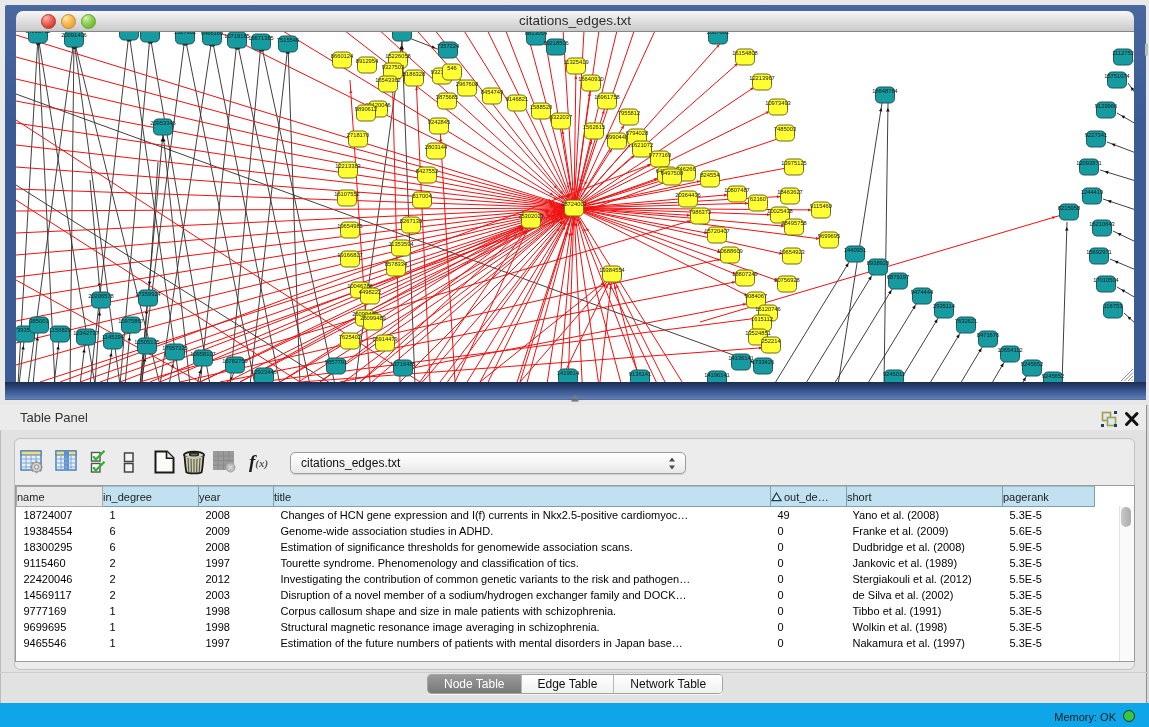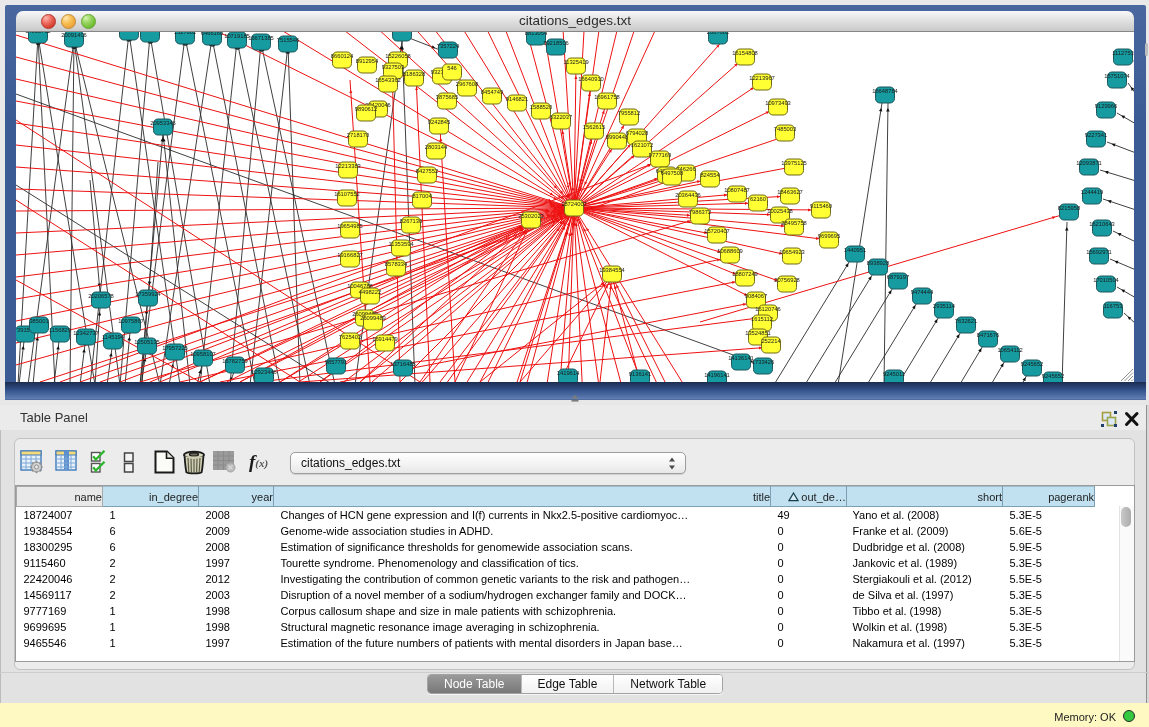--- a/index.html
+++ b/index.html
@@ -31,36 +31,36 @@
   #tph .t{position:absolute;left:20px;top:0;font-size:13px;line-height:25px;color:#333;}
   #toolbox{left:14px;top:438px;width:1121px;height:232px;background:#ececec;border:1px solid #c2c2c2;border-radius:6px;box-sizing:border-box;}
   #combo{left:290px;top:452px;width:396px;height:22px;border:1px solid #9d9d9d;border-radius:5px;
      background:linear-gradient(#ffffff,#f2f2f2 60%,#e8e8e8);box-sizing:border-box;
      font-size:12px;line-height:20px;color:#111;padding-left:10px;
      box-shadow:0 1px 1px rgba(0,0,0,0.12);}
   
   #tablewrap{left:15px;top:485px;width:1120px;height:177px;background:#ffffff;border:1px solid #9b9b9b;box-sizing:border-box;overflow:hidden;}
   table.grid{border-collapse:collapse;table-layout:fixed;width:1078px;font-size:11px;}
   table.grid th{height:19px;background:#c1e1f1;border:1px solid #7e9fb2;border-top:1px solid #9dbecd;
-     font-weight:normal;font-size:11px;color:#1d1d1d;padding:0;text-align:right;}
+     font-weight:normal;font-size:11px;color:#1d1d1d;padding:0;text-align:left;}
   table.grid th.first{background:#e9e9e9;border:1px solid #a9a9a9;}
   table.grid td{height:16px;padding:0 0 0 7px;color:#000;white-space:nowrap;overflow:hidden;}
   #vscroll{left:1119px;top:506px;width:14px;height:155px;background:#fafafa;border-left:1px solid #e3e3e3;}
   #vthumb{left:1121px;top:507px;width:10px;height:20px;background:linear-gradient(90deg,#c9c9c9,#ababab);border-radius:5px;}
 
   
   #segline{left:0;top:672px;width:1149px;height:1px;background:#cdcdcd;}
   #segwrap{left:427px;top:674px;height:20px;border:1px solid #a3a3a3;border-radius:4px;overflow:hidden;
      display:flex;box-sizing:border-box;background:#fff;box-shadow:0 1px 0 rgba(255,255,255,.7);justify-content:center;}
   .seg{font-size:12px;line-height:18px;padding:0 16px;color:#111;background:linear-gradient(#ffffff,#f1f1f1);}
   .seg.sel{background:linear-gradient(#9a9a9a,#787878);color:#fff;}
   .seg+.seg{border-left:1px solid #b9b9b9;}
 
   
-  #statusbar{left:0;top:703px;width:1149px;height:24px;background:#fef9c3;}
+  #statusbar{left:0;top:703px;width:1149px;height:24px;background:#0ea5e9;}
   #mem{position:absolute;right:33px;top:8px;font-size:11px;color:#222;}
   #memdot{position:absolute;right:14px;top:7px;width:12px;height:12px;border-radius:50%;
      background:#35c93f;border:1.5px solid #2a2a2a;box-sizing:border-box;}
 </style>
 </head>
 <body>
   <div class="abs" id="netframe"></div>
   <div class="abs" id="netbottom"></div>
   <div class="abs" id="canvas">
     <svg width="1118" height="351" viewBox="0 0 1118 351" style="position:absolute;left:0;top:0">
@@ -1165,30 +1165,30 @@
           <td>0</td>
           <td style="padding-left:6px">Stergiakouli et al. (2012)</td>
           <td>5.5E-5</td>
         </tr>
 <tr>
           <td>14569117</td>
           <td>2</td>
           <td>2003</td>
           <td>Disruption of a novel member of a sodium/hydrogen exchanger family and DOCK…</td>
           <td>0</td>
-          <td style="padding-left:6px">de Silva et al. (1997)</td>
+          <td style="padding-left:6px">de Silva et al. (2002)</td>
           <td>5.3E-5</td>
         </tr>
 <tr>
           <td>9777169</td>
           <td>1</td>
           <td>1998</td>
           <td>Corpus callosum shape and size in male patients with schizophrenia.</td>
           <td>0</td>
-          <td style="padding-left:6px">Tibbo et al. (1998)</td>
+          <td style="padding-left:6px">Tibbo et al. (1991)</td>
           <td>5.3E-5</td>
         </tr>
 <tr>
           <td>9699695</td>
           <td>1</td>
           <td>1998</td>
           <td>Structural magnetic resonance image averaging in schizophrenia.</td>
           <td>0</td>
           <td style="padding-left:6px">Wolkin et al. (1998)</td>
           <td>5.3E-5</td>

